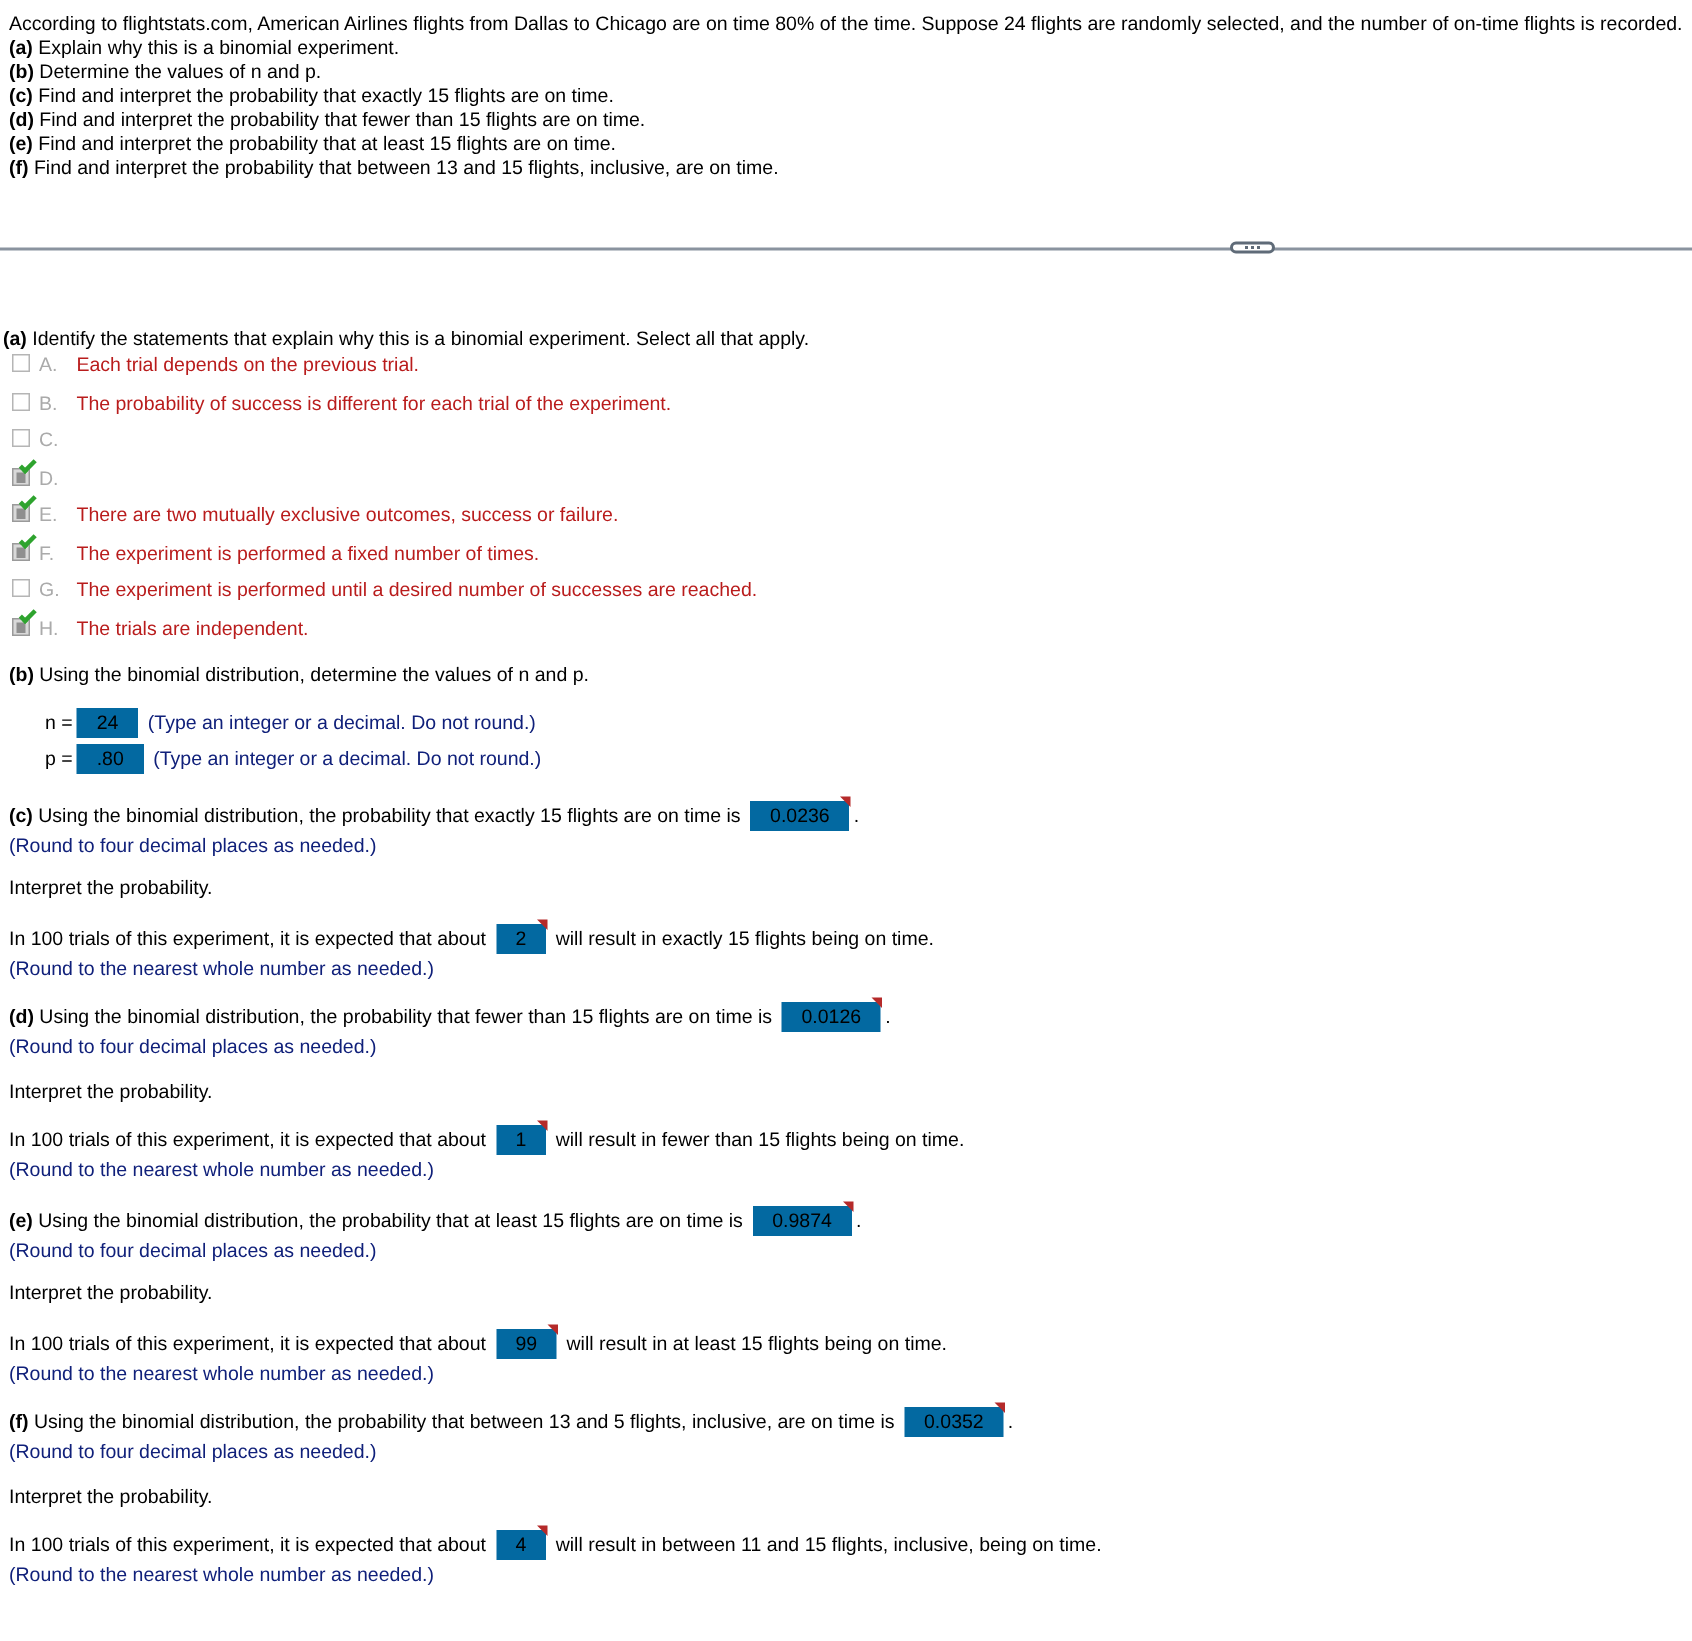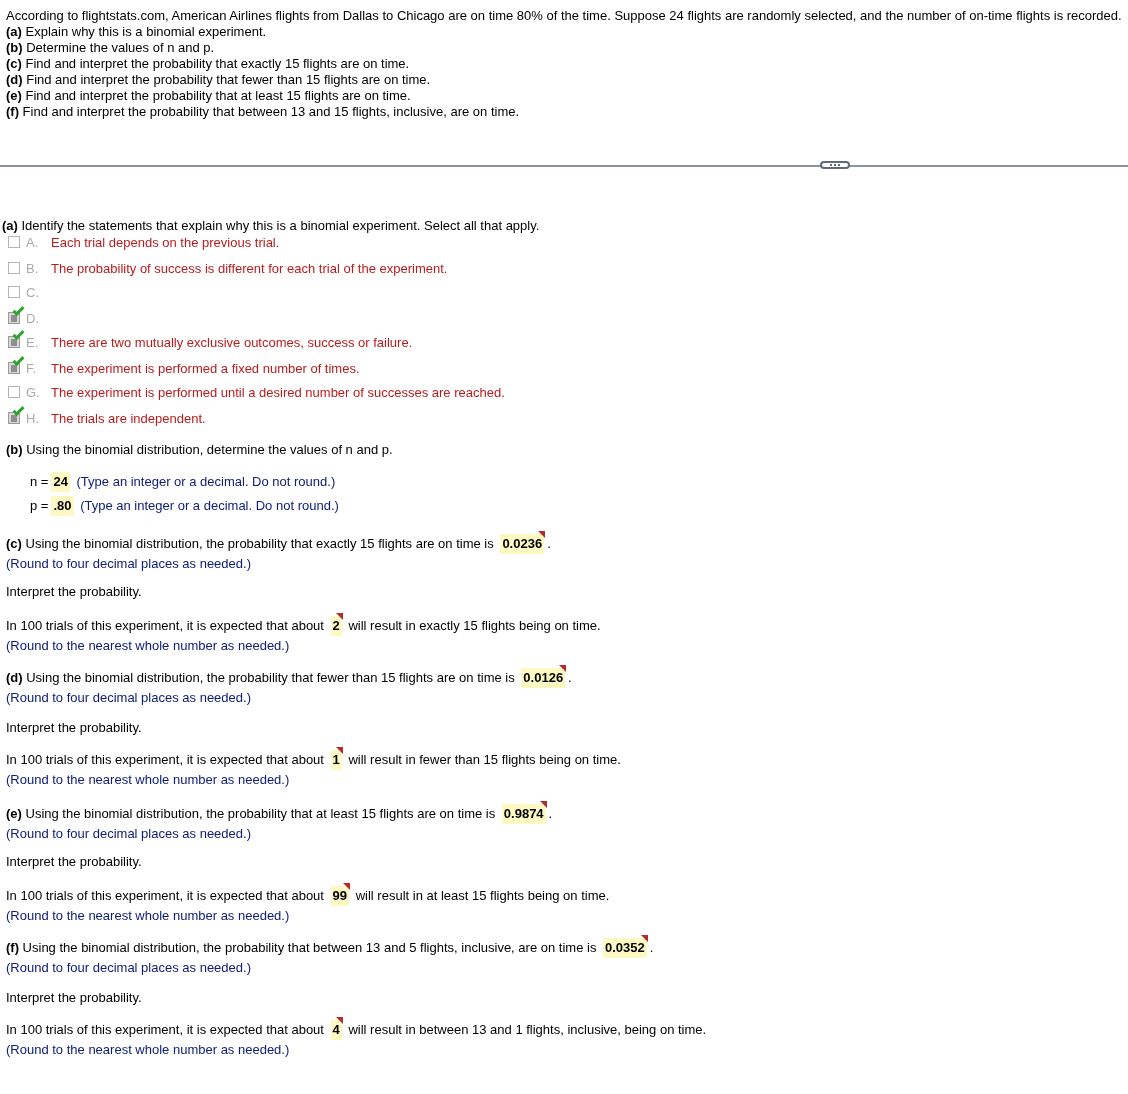--- a/index.html
+++ b/index.html
@@ -27,22 +27,22 @@
     content: ""; position: absolute; left: 2px; top: 2px; width: 6px; height: 7px; background: #8f8f8f;
   }
   .check {
     position: absolute; left: 4px; top: -6px; width: 11px; height: 6px;
     border-left: 3px solid #2ea32e; border-bottom: 3px solid #2ea32e;
     transform: rotate(-45deg); box-sizing: border-box;
   }
   .opt-letter { color: #aaaaaa; width: 25px; flex: none; }
   .opt-text { color: #b91c1c; }
   .ans {
-    display: inline-block; background: #fef9c3; padding: 2px 2px; margin: 0 3px;
-    position: relative; line-height: 16px; font-weight: bold;
+    display: inline-block; background: #0369a1; padding: 2px 13px; margin: 0 3px;
+    position: relative; line-height: 16px;
   }
   .ans .flag {
     position: absolute; right: -1px; top: -3px; width: 0; height: 0;
     border-top: 7px solid #b52a2a; border-left: 7px solid transparent;
   }
 </style>
 </head>
 <body>
 
 <div class="abs" style="left:6px; top:8px;text-align:center;">According to flightstats.com, American Airlines flights from Dallas to Chicago are on time 80% of the time. Suppose 24 flights are randomly selected, and the number of on-time flights is recorded.</div>
@@ -133,14 +133,14 @@
 
 <div class="abs" style="left:6px; top:804px;"><b>(e)</b><span> Using the binomial distribution, the probability that at least 15 flights are on time is</span> <span class="ans"><span>0.9874</span><span class="flag"></span></span><span>.</span></div>
 <div class="abs hint" style="left:6px; top:826px;">(Round to four decimal places as needed.)</div>
 <div class="abs" style="left:6px; top:854px;">Interpret the probability.</div>
 <div class="abs" style="left:6px; top:886px;"><span>In 100 trials of this experiment, it is expected that about</span> <span class="ans"><span>99</span><span class="flag"></span></span> <span>will result in at least 15 flights being on time.</span></div>
 <div class="abs hint" style="left:6px; top:908px;">(Round to the nearest whole number as needed.)</div>
 
 <div class="abs" style="left:6px; top:938px;"><b>(f)</b><span> Using the binomial distribution, the probability that between 13 and 5 flights, inclusive, are on time is</span> <span class="ans"><span>0.0352</span><span class="flag"></span></span><span>.</span></div>
 <div class="abs hint" style="left:6px; top:960px;">(Round to four decimal places as needed.)</div>
 <div class="abs" style="left:6px; top:990px;">Interpret the probability.</div>
-<div class="abs" style="left:6px; top:1020px;"><span>In 100 trials of this experiment, it is expected that about</span> <span class="ans"><span>4</span><span class="flag"></span></span> <span>will result in between 13 and 1 flights, inclusive, being on time.</span></div>
+<div class="abs" style="left:6px; top:1020px;"><span>In 100 trials of this experiment, it is expected that about</span> <span class="ans"><span>4</span><span class="flag"></span></span> <span>will result in between 11 and 15 flights, inclusive, being on time.</span></div>
 <div class="abs hint" style="left:6px; top:1042px;">(Round to the nearest whole number as needed.)</div>
 
 </body></html>

